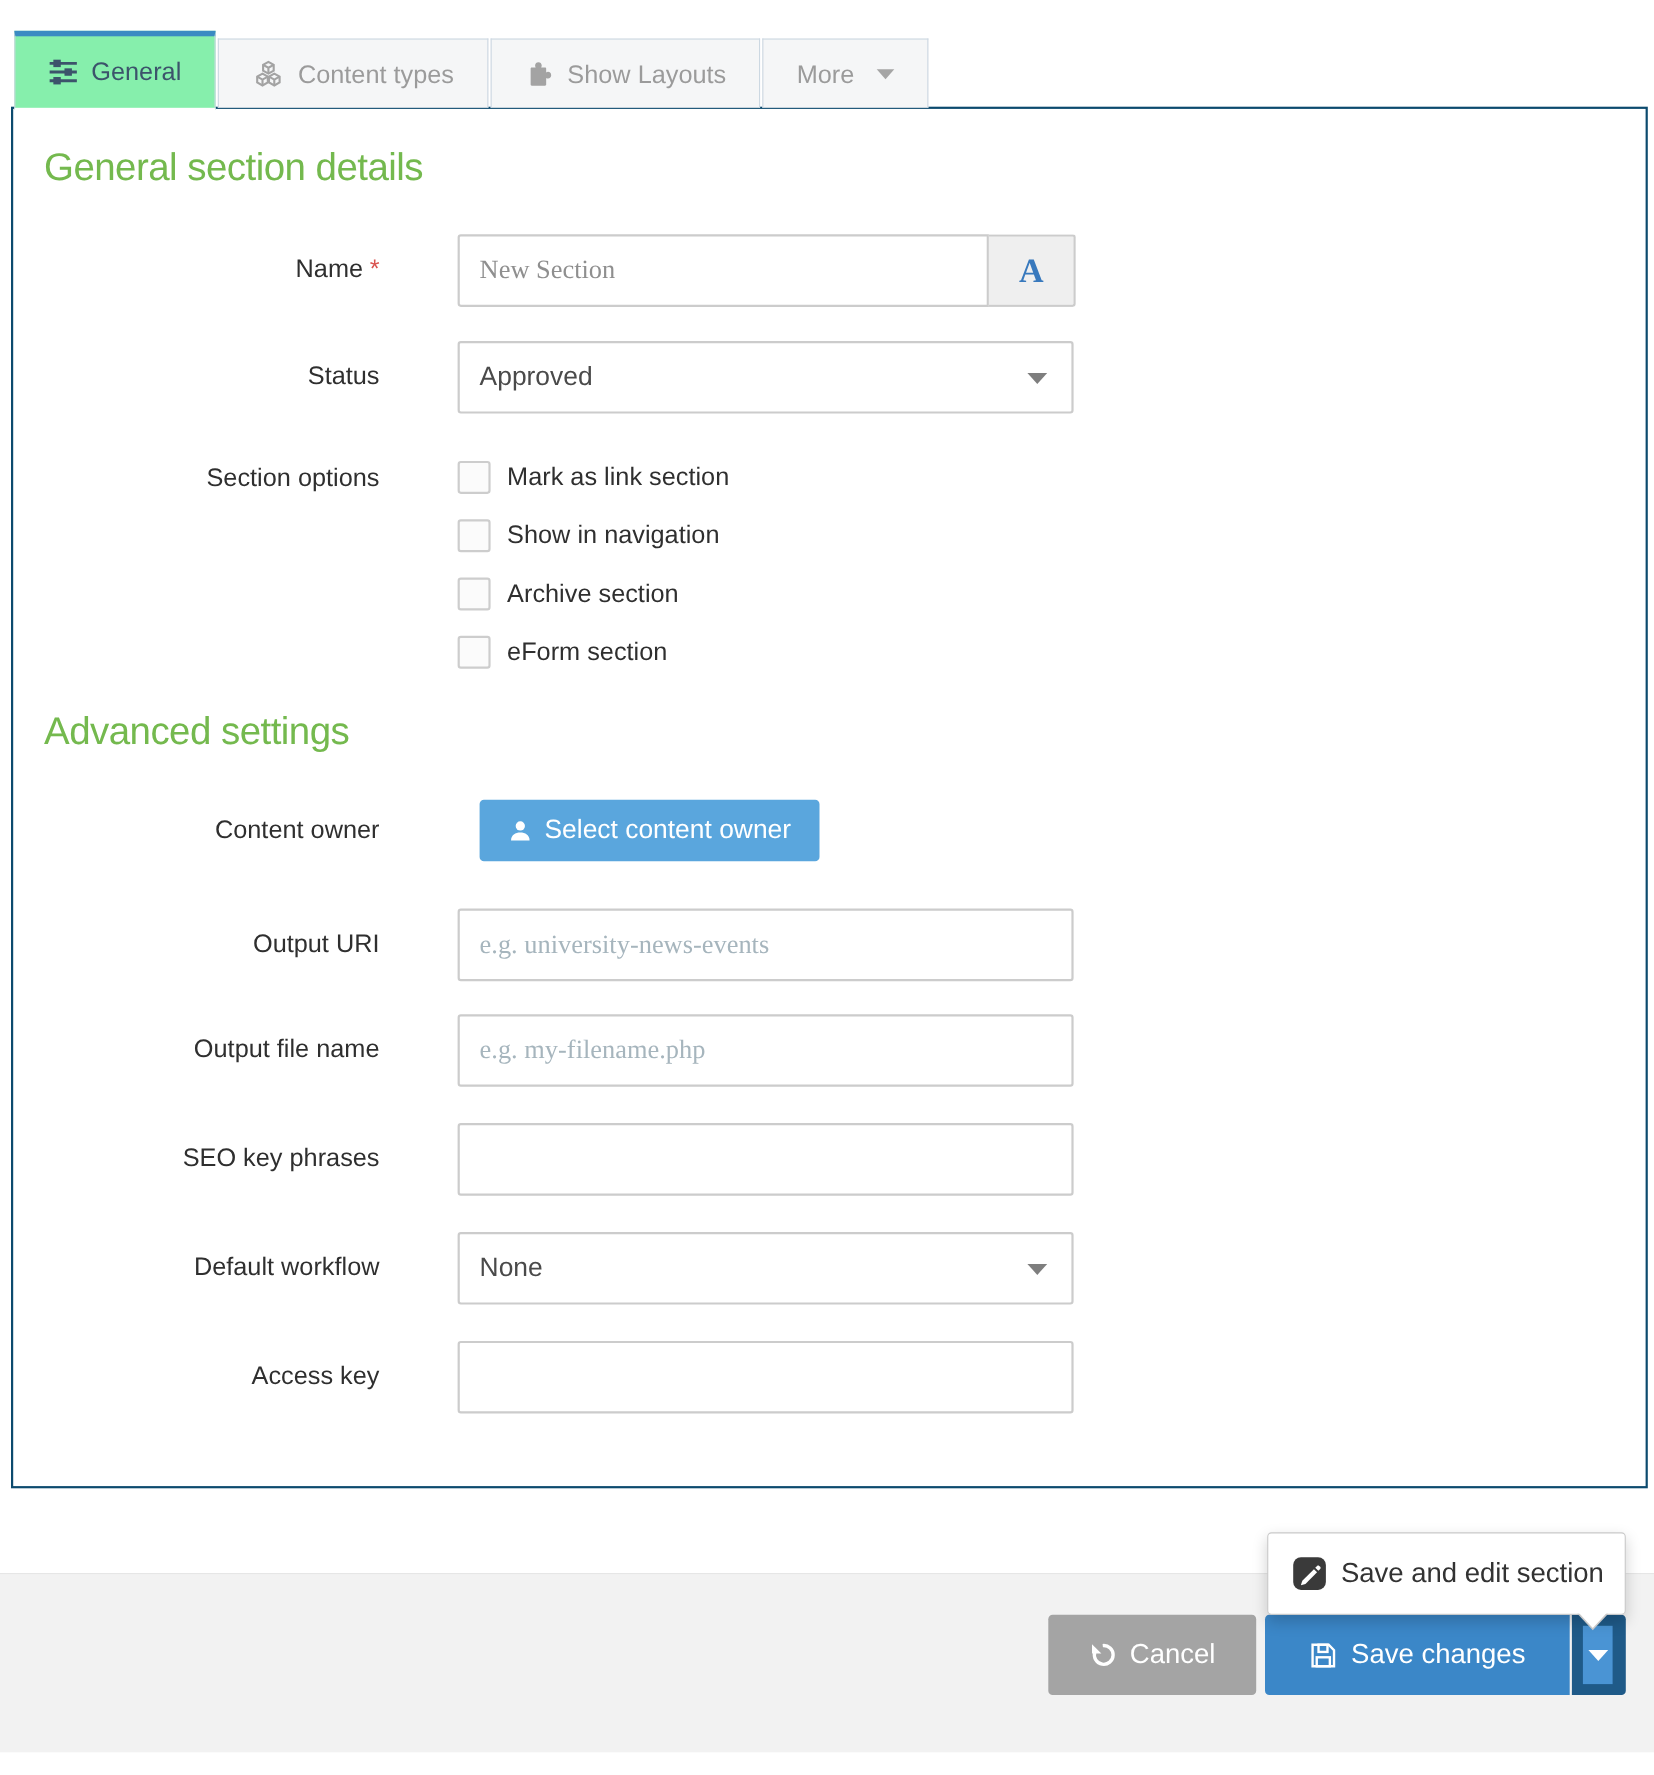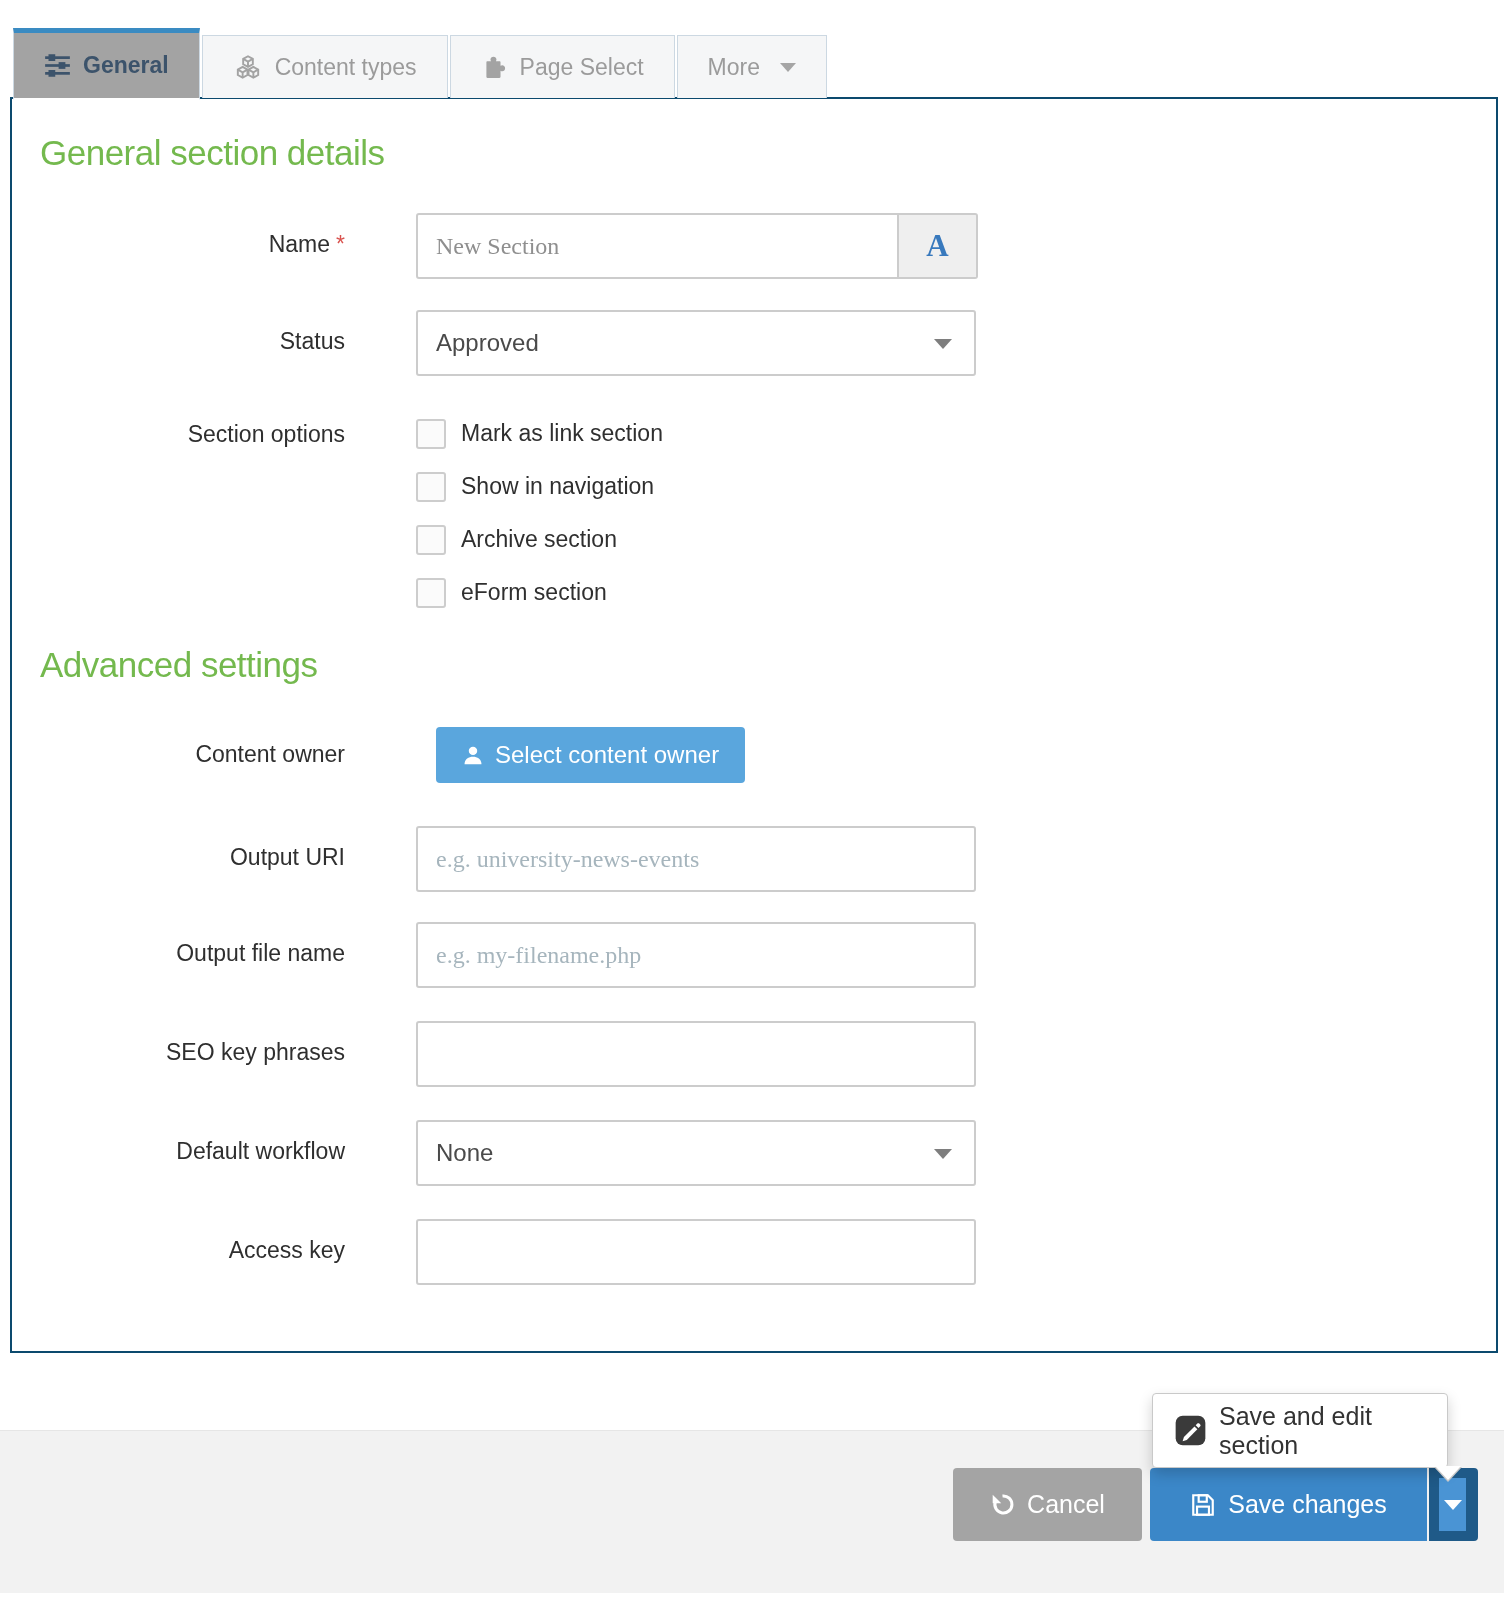--- a/index.html
+++ b/index.html
@@ -5,22 +5,22 @@
   * { margin:0; padding:0; box-sizing:border-box; }
   html,body { width:1504px; height:1614px; background:#fff;
     font-family:"Liberation Sans","DejaVu Sans",sans-serif; color:#333; overflow:hidden; }
   .stage { position:absolute; top:0; left:0; width:1504px; height:1614px; }
 
   
   .tabbar { position:absolute; top:28px; left:13px; display:flex; align-items:flex-end; z-index:5; }
   .tab { display:flex; align-items:center; gap:12px; height:63px; padding:0 30px;
     background:#f5f6f7; border:1px solid #ccd8e2; border-bottom:none; margin-right:2px;
     font-size:23px; color:#9b9b9b; cursor:pointer; white-space:nowrap; }
-  .tab.active { height:72px; background:#a3a3a3; border:1px solid #ccd8e2; border-bottom:2px solid #fff;
-    border-top:5px solid #3a8bc2; color:#3c536b; margin-bottom:-2px;font-weight:bold; }
+  .tab.active { height:72px; background:#86efac; border:1px solid #ccd8e2; border-bottom:2px solid #fff;
+    border-top:5px solid #3a8bc2; color:#3c536b; margin-bottom:-2px; }
   .tab .ticon { display:inline-flex; }
   .caret-sm { width:0; height:0; border-left:8px solid transparent; border-right:8px solid transparent;
     border-top:9px solid #a5a5a5; margin-left:8px; }
 
   
   .panel { position:absolute; top:97px; left:10px; width:1488px; height:1256px;
     border:2px solid #0c4a6e; background:#fff; padding:0 28px; overflow:hidden; }
   h2.sec { margin-top:32px; font-size:35px; line-height:44px; font-weight:300;
     color:#74b94e; letter-spacing:-0.5px; }
   h2.sec.first { margin-bottom:38px; }
@@ -62,21 +62,21 @@
     gap:12px; font-size:25px; color:#fff; border:none; cursor:pointer; z-index:20; }
   .btn-cancel { left:953px; width:189px; background:#a4a4a4; border-radius:4px; }
   .btn-save { left:1150px; width:277px; background:#3b87c8; border-radius:4px 0 0 4px; }
   .btn-toggle { left:1429px; width:49px; background:#1f5a88; border-radius:0 4px 4px 0; }
   .btn-toggle .inner { position:absolute; left:10px; right:12px; top:10px; bottom:10px; background:#4a94d4;
     display:flex; align-items:center; justify-content:center; }
   .caret-dn { width:0; height:0; border-left:9px solid transparent; border-right:9px solid transparent;
     border-top:10px solid #fff; }
 
   
-  .popup { position:absolute; left:1152px; top:1393px; width:296px; height:75px; background:#fff;
+  .popup { position:absolute; left:1152px; top:1393px; width:326px; height:75px; background:#fff;
     border:1px solid #c9c9c9; border-radius:4px; box-shadow:0 6px 14px rgba(0,0,0,.18); z-index:40;
     display:flex; align-items:center; padding-left:22px; cursor:pointer; }
   .popup .ptext { margin-left:13px; font-size:25px; color:#333; }
   .popup::before { content:""; position:absolute; bottom:-15px; left:281px; width:0; height:0;
     border-left:14px solid transparent; border-right:14px solid transparent; border-top:15px solid #c9c9c9; }
   .popup::after { content:""; position:absolute; bottom:-13px; left:282px; width:0; height:0;
     border-left:13px solid transparent; border-right:13px solid transparent; border-top:14px solid #fff; }
 </style>
 </head>
 <body>
@@ -113,21 +113,21 @@
         </svg>
       </span>
       <span>Content types</span>
     </div>
     <div class="tab">
       <span class="ticon">
         <svg width="27" height="27" viewBox="0 0 26 24" fill="#a3a3a3">
           <path d="M6.2 6h3.4c-.3-.5-.5-1-.5-1.6C9.1 2.7 10.4 1.6 12 1.6s2.9 1.1 2.9 2.8c0 .6-.2 1.1-.5 1.6h3.4c.6 0 1 .4 1 1v3.4c.5-.3 1-.5 1.6-.5 1.7 0 2.8 1.3 2.8 2.9s-1.1 2.9-2.8 2.9c-.6 0-1.1-.2-1.6-.5V21c0 .6-.4 1-1 1H6.2c-.6 0-1-.4-1-1V7c0-.6.4-1 1-1z"></path>
         </svg>
       </span>
-      <span>Page Select</span>
+      <span>Show Layouts</span>
     </div>
     <div class="tab">
       <span>More</span>
       <span class="caret-sm"></span>
     </div>
   </div>
 
   <div class="panel">
 
     <h2 class="sec first">General section details</h2>

